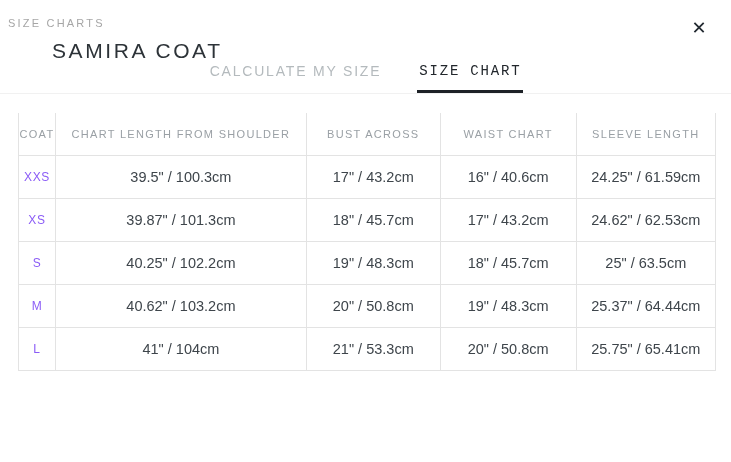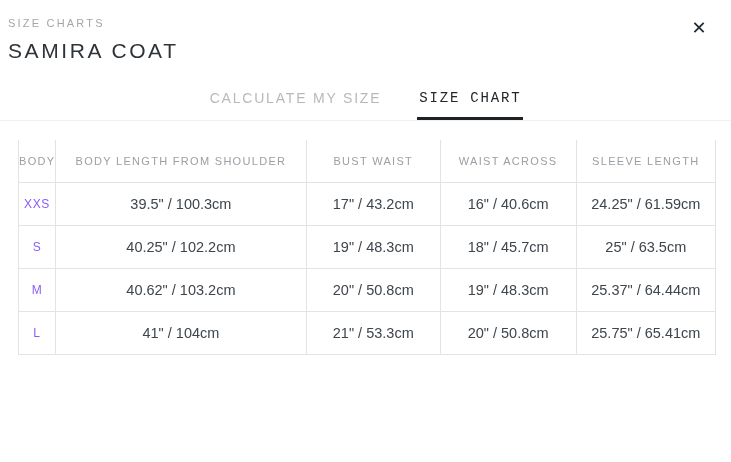--- a/index.html
+++ b/index.html
@@ -6,29 +6,30 @@
   html, body { width: 731px; height: 462px; background: #ffffff; overflow: hidden; }
   body { font-family: "Liberation Sans", sans-serif; color: #3e454b; position: relative; }
 
   .modal-header { text-align: left; padding-top: 17px; padding-left: 8px; }
   .eyebrow {
     font-size: 11px; letter-spacing: 2.2px; color: #a6a6a6; font-weight: 400;
   }
   .coat-title {
     margin-top: 10px; font-size: 21px; letter-spacing: 2.6px; color: #2d3338;
     font-weight: 400;
+    margin-left: 44px;
   }
   .close-btn {
     position: absolute; top: 16px; right: 20px; width: 24px; height: 24px;
     background: none; border: none; font-size: 18px; line-height: 24px;
     color: #232a31; cursor: pointer; padding: 0;
   }
 
   .tabs {
-    display: flex; justify-content: center; gap: 34px; margin-top: 27px;
+    display: flex; justify-content: center; gap: 34px; 
     border-bottom: 1px solid #f1f1f1;
   }
   .tab {
     font-size: 14px; letter-spacing: 1.8px; padding: 0 2px 11px 2px;
     color: #b4babd; cursor: pointer; border-bottom: 3px solid transparent;
     background: none; border-top: none; border-left: none; border-right: none;
     font-family: "Liberation Sans", sans-serif;
   }
   .tab.active { color: #22272c; border-bottom-color: #1d2227; font-family: Liberation Mono, monospace; }
 
@@ -69,34 +70,41 @@
   <table>
     <colgroup>
       <col class="c-size">
         <col class="c-body">
         <col class="c-bust">
         <col class="c-waist">
         <col class="c-sleeve">
     </colgroup>
     <thead>
       <tr>
-        <th>BODY</th>
-        <th>BODY LENGTH FROM SHOULDER</th>
-        <th>BUST WAIST</th>
-        <th>WAIST ACROSS</th>
+        <th>COAT</th>
+        <th>CHART LENGTH FROM SHOULDER</th>
+        <th>BUST ACROSS</th>
+        <th>WAIST CHART</th>
         <th>SLEEVE LENGTH</th>
       </tr>
     </thead>
     <tbody>
       <tr>
         <td class="size-label">XXS</td>
         <td>39.5" / 100.3cm</td>
         <td>17" / 43.2cm</td>
         <td>16" / 40.6cm</td>
         <td>24.25" / 61.59cm</td>
+      </tr>
+      <tr>
+        <td class="size-label">XS</td>
+        <td>39.87" / 101.3cm</td>
+        <td>18" / 45.7cm</td>
+        <td>17" / 43.2cm</td>
+        <td>24.62" / 62.53cm</td>
       </tr>
       <tr>
         <td class="size-label">S</td>
         <td>40.25" / 102.2cm</td>
         <td>19" / 48.3cm</td>
         <td>18" / 45.7cm</td>
         <td>25" / 63.5cm</td>
       </tr>
       <tr>
         <td class="size-label">M</td>

